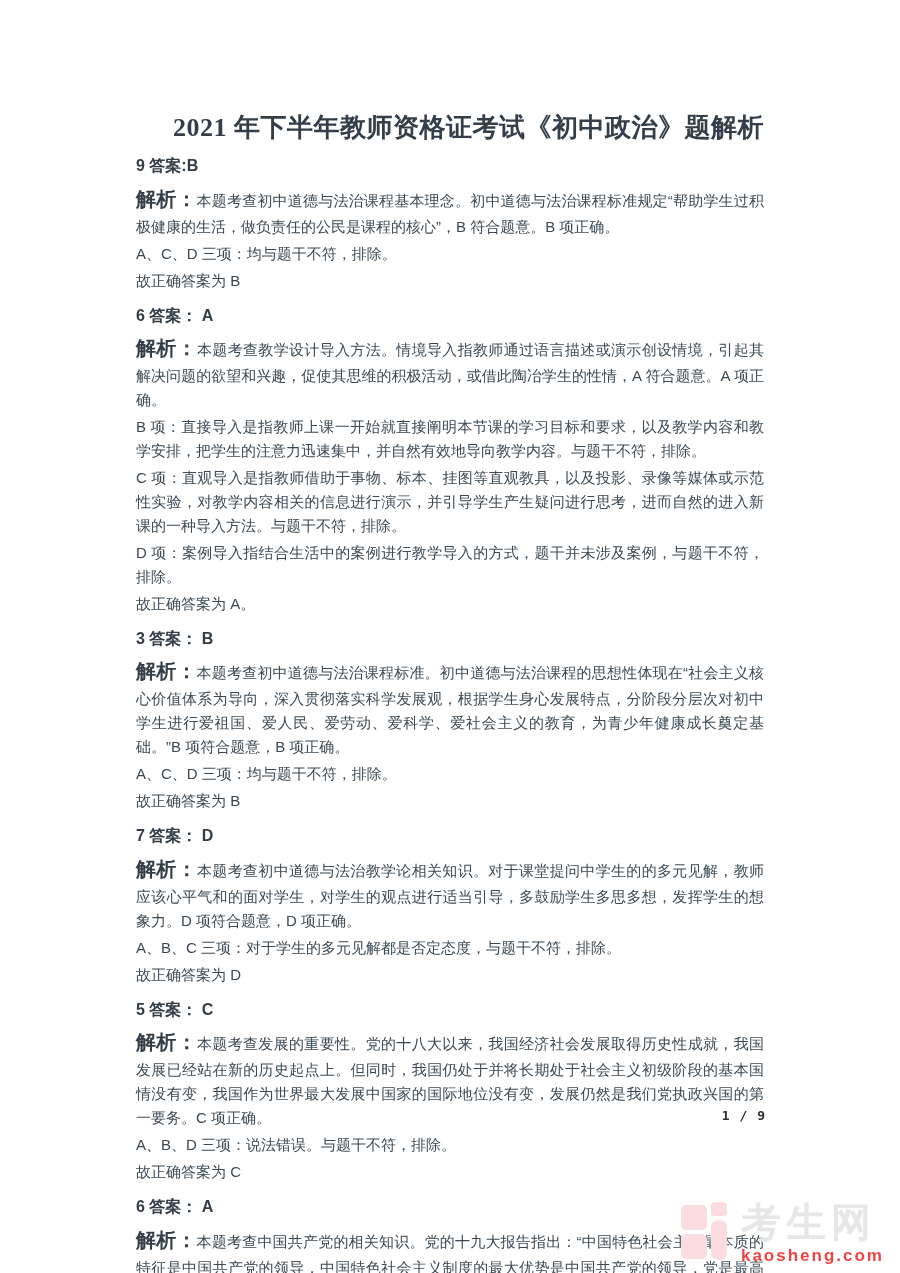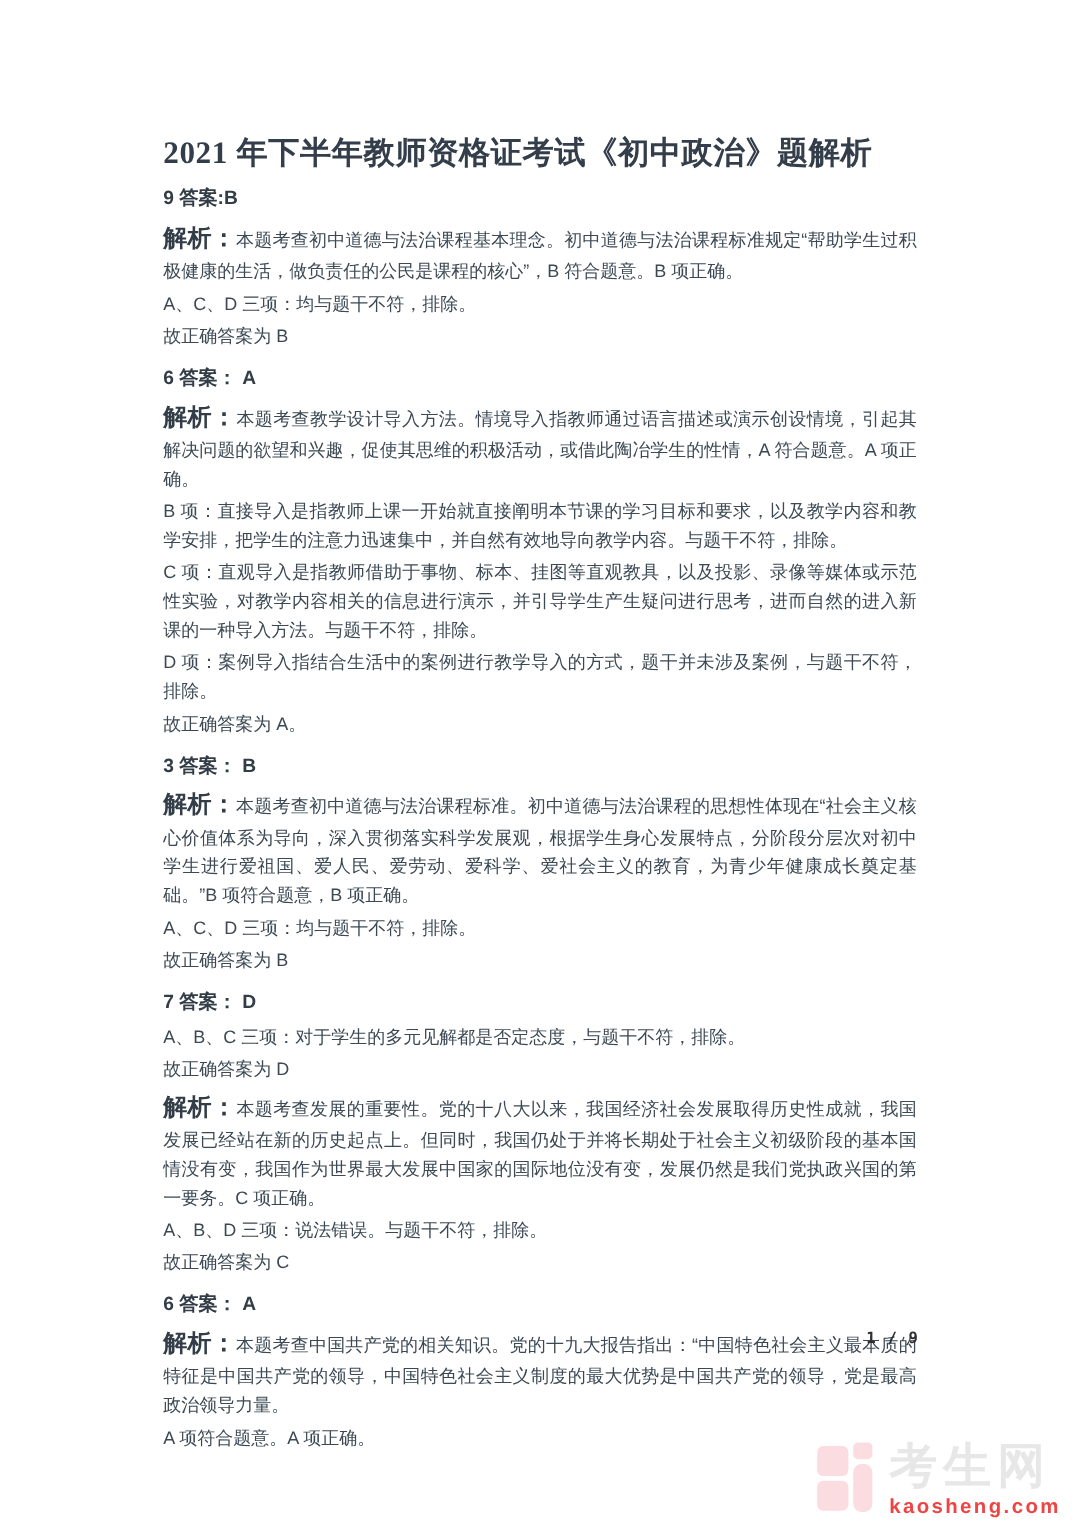--- a/index.html
+++ b/index.html
@@ -21,21 +21,21 @@
   }
   .content {
     padding: 112px 136px 0 136px;
   }
   .doc-title {
     font-family: "Liberation Serif", serif;
     font-weight: bold;
     font-size: 26px;
     line-height: 1.2;
     color: #333e4a;
-    text-align: left;
+    text-align: right;
     letter-spacing: 0.5px;
     margin: 0 0 10px 0;
   }
   .answer-heading {
     font-size: 16px;
     font-weight: bold;
     color: #333d47;
     margin: 12px 0 5px 0;
     line-height: 1.4;
   }
@@ -146,27 +146,29 @@
   <p class="para"><strong class="label">解析：</strong><span class="para-text">本题考查初中道德与法治课程标准。初中道德与法治课程的思想性体现在“社会主义核心价值体系为导向，深入贯彻落实科学发展观，根据学生身心发展特点，分阶段分层次对初中学生进行爱祖国、爱人民、爱劳动、爱科学、爱社会主义的教育，为青少年健康成长奠定基础。”B 项符合题意，B 项正确。</span></p>
 
   <p class="para"><span class="para-text">A、C、D 三项：均与题干不符，排除。</span></p>
 
   <p class="para"><span class="para-text">故正确答案为 B</span></p>
 </section>
 
   <section class="answer-section">
     <h2 class="answer-heading">7 答案： D</h2>
 
+  <p class="para"><strong class="label">解析：</strong><span class="para-text">本题考查初中道德与法治教学论相关知识。对于课堂提问中学生的的多元见解，教师应该心平气和的面对学生，对学生的观点进行适当引导，多鼓励学生多思多想，发挥学生的想象力。D 项符合题意，D 项正确。</span></p>
 
   <p class="para"><span class="para-text">A、B、C 三项：对于学生的多元见解都是否定态度，与题干不符，排除。</span></p>
 
   <p class="para"><span class="para-text">故正确答案为 D</span></p>
 </section>
 
   <section class="answer-section">
+    <h2 class="answer-heading">5 答案： C</h2>
 
   <p class="para"><strong class="label">解析：</strong><span class="para-text">本题考查发展的重要性。党的十八大以来，我国经济社会发展取得历史性成就，我国发展已经站在新的历史起点上。但同时，我国仍处于并将长期处于社会主义初级阶段的基本国情没有变，我国作为世界最大发展中国家的国际地位没有变，发展仍然是我们党执政兴国的第一要务。C 项正确。</span></p>
 
   <p class="para"><span class="para-text">A、B、D 三项：说法错误。与题干不符，排除。</span></p>
 
   <p class="para"><span class="para-text">故正确答案为 C</span></p>
 </section>
 
   <section class="answer-section">
     <h2 class="answer-heading">6 答案： A</h2>

